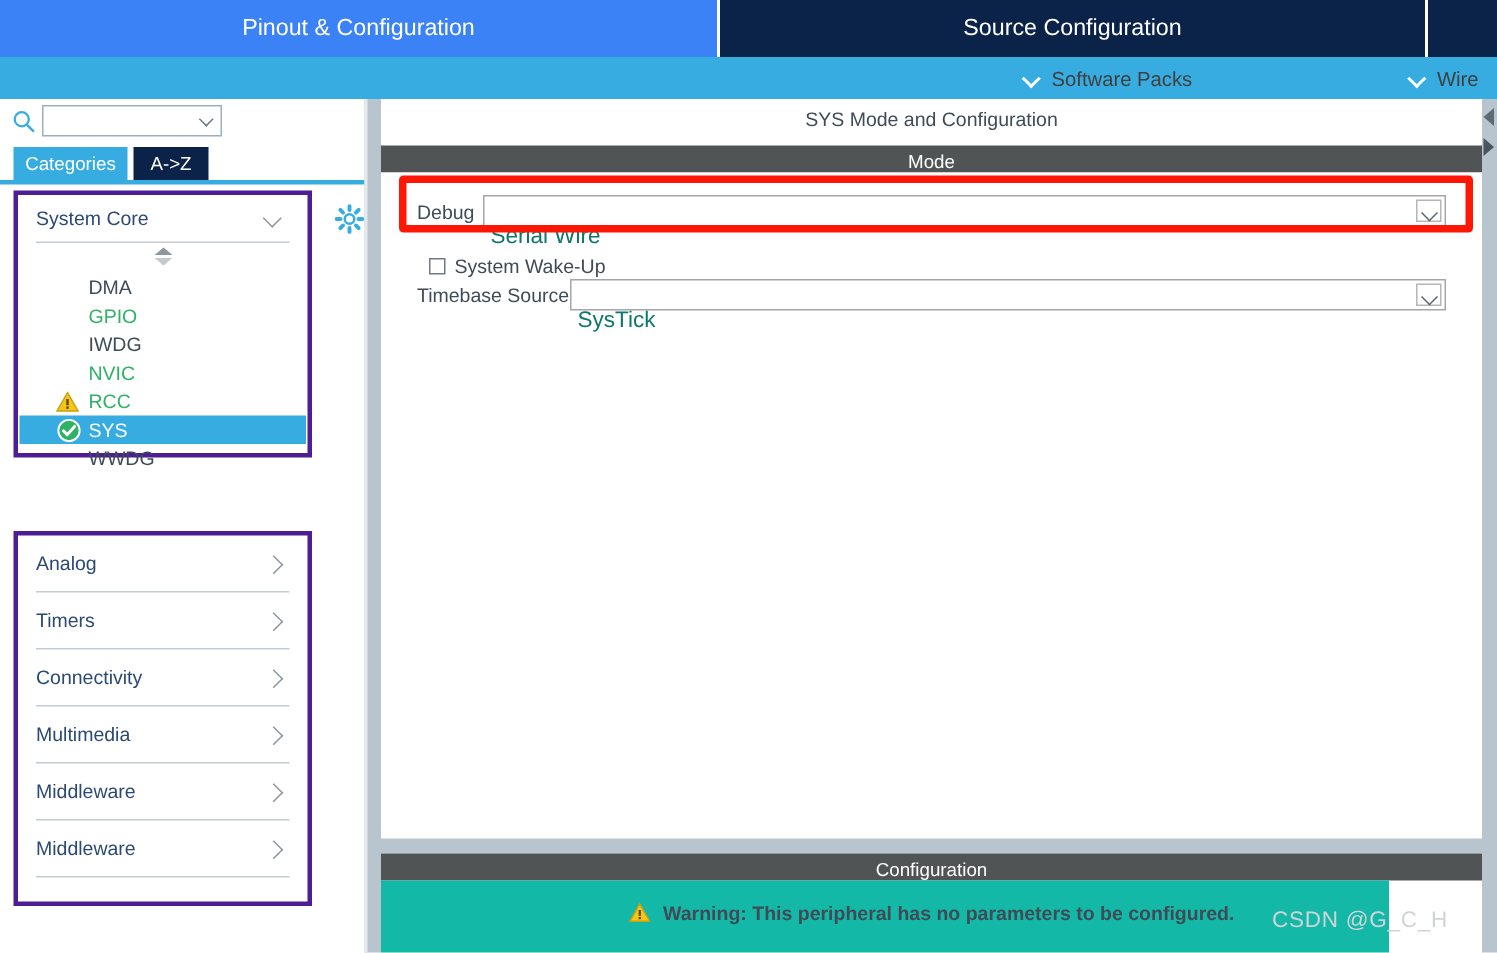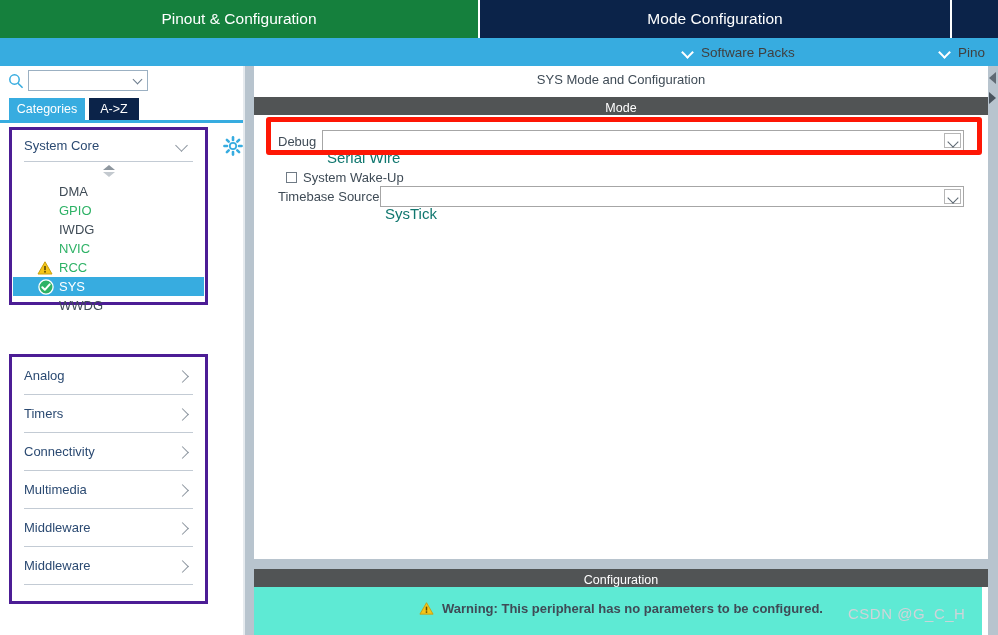--- a/index.html
+++ b/index.html
@@ -8,21 +8,21 @@
     font-family:"Liberation Sans", sans-serif;
     background:#ffffff;
     -webkit-font-smoothing:antialiased;
   }
   #app{position:relative;width:998px;height:635px;}
 
   
   .tabbar{position:absolute;left:0;top:0;width:998px;height:38px;background:#37ace0;}
   .tab{position:absolute;top:0;height:38px;display:flex;align-items:center;justify-content:center;
        font-size:15.5px;color:#ffffff;box-sizing:border-box;}
-  .tab.active{background:#15803d;}
+  .tab.active{background:#3b82f6;}
   .tab.inactive{background:#0b2349;}
   .tab-sep{position:absolute;top:0;width:2px;height:38px;background:#ffffff;}
 
   .subbar{position:absolute;left:0;top:38px;width:998px;height:28px;background:#37ace0;}
   .subitem{position:absolute;top:0;height:28px;display:flex;align-items:center;gap:7px;
            font-size:13.5px;color:#404040;}
   .chev-d{display:inline-block;width:11px;height:11px;position:relative;}
   .chev-d::before{content:"";position:absolute;left:0;top:1px;width:7px;height:7px;
      border-right:2px solid #ffffff;border-bottom:2px solid #ffffff;transform:rotate(45deg);}
 
@@ -113,34 +113,34 @@
 <body>
 
 <div id="app">
 
   <div class="tabbar">
     <div class="tab active" style="left:0;width:478px;">
       <span>Pinout &amp; Configuration</span>
     </div>
     <div class="tab-sep" style="left:478px;"></div>
     <div class="tab inactive" style="left:480px;width:470px;">
-      <span>Mode Configuration</span>
+      <span>Source Configuration</span>
     </div>
     <div class="tab-sep" style="left:950px;"></div>
     <div class="tab inactive" style="left:952px;width:46px;"></div>
   </div>
 
   <div class="subbar">
     <div class="subitem" style="left:683px;">
       <span class="chev-d"></span>
       <span>Software Packs</span>
     </div>
     <div class="subitem" style="left:940px;">
       <span class="chev-d"></span>
-      <span>Pino</span>
+      <span>Wire</span>
     </div>
   </div>
 
   <div class="sidebar">
 
     <div class="search-row">
       <svg class="search-icon" viewBox="0 0 16 16">
         <circle cx="6.5" cy="6.5" r="4.7" fill="none" stroke="#37ace0" stroke-width="1.5"></circle>
         <line x1="10" y1="10.2" x2="14.6" y2="14.8" stroke="#37ace0" stroke-width="1.6"></line>
       </svg>
@@ -282,21 +282,21 @@
         <span class="btn"></span>
       </div>
     </div>
 
     <div class="gap-band"></div>
 
     <div class="sec-head" style="top:503px;">
       <span>Configuration</span>
     </div>
 
-    <div style="position:absolute;left:0;top:521px;width:728px;height:48px;background:#5eead4;">
+    <div style="position:absolute;left:0;top:521px;width:672px;height:48px;background:#14b8a6;">
       <div class="warn-row" style="top:14px;">
         <svg style="width:15px;height:15px;" viewBox="0 0 16 16">
           <polygon points="8,1.8 15,14 1,14" fill="#f5c518" stroke="#c8a110" stroke-width="1"></polygon>
           <rect x="7.2" y="6" width="1.6" height="4.2" fill="#5a4800"></rect>
           <rect x="7.2" y="11" width="1.6" height="1.6" fill="#5a4800"></rect>
         </svg>
         <span>Warning: This peripheral has no parameters to be configured.</span>
       </div>
     </div>
   </div>

